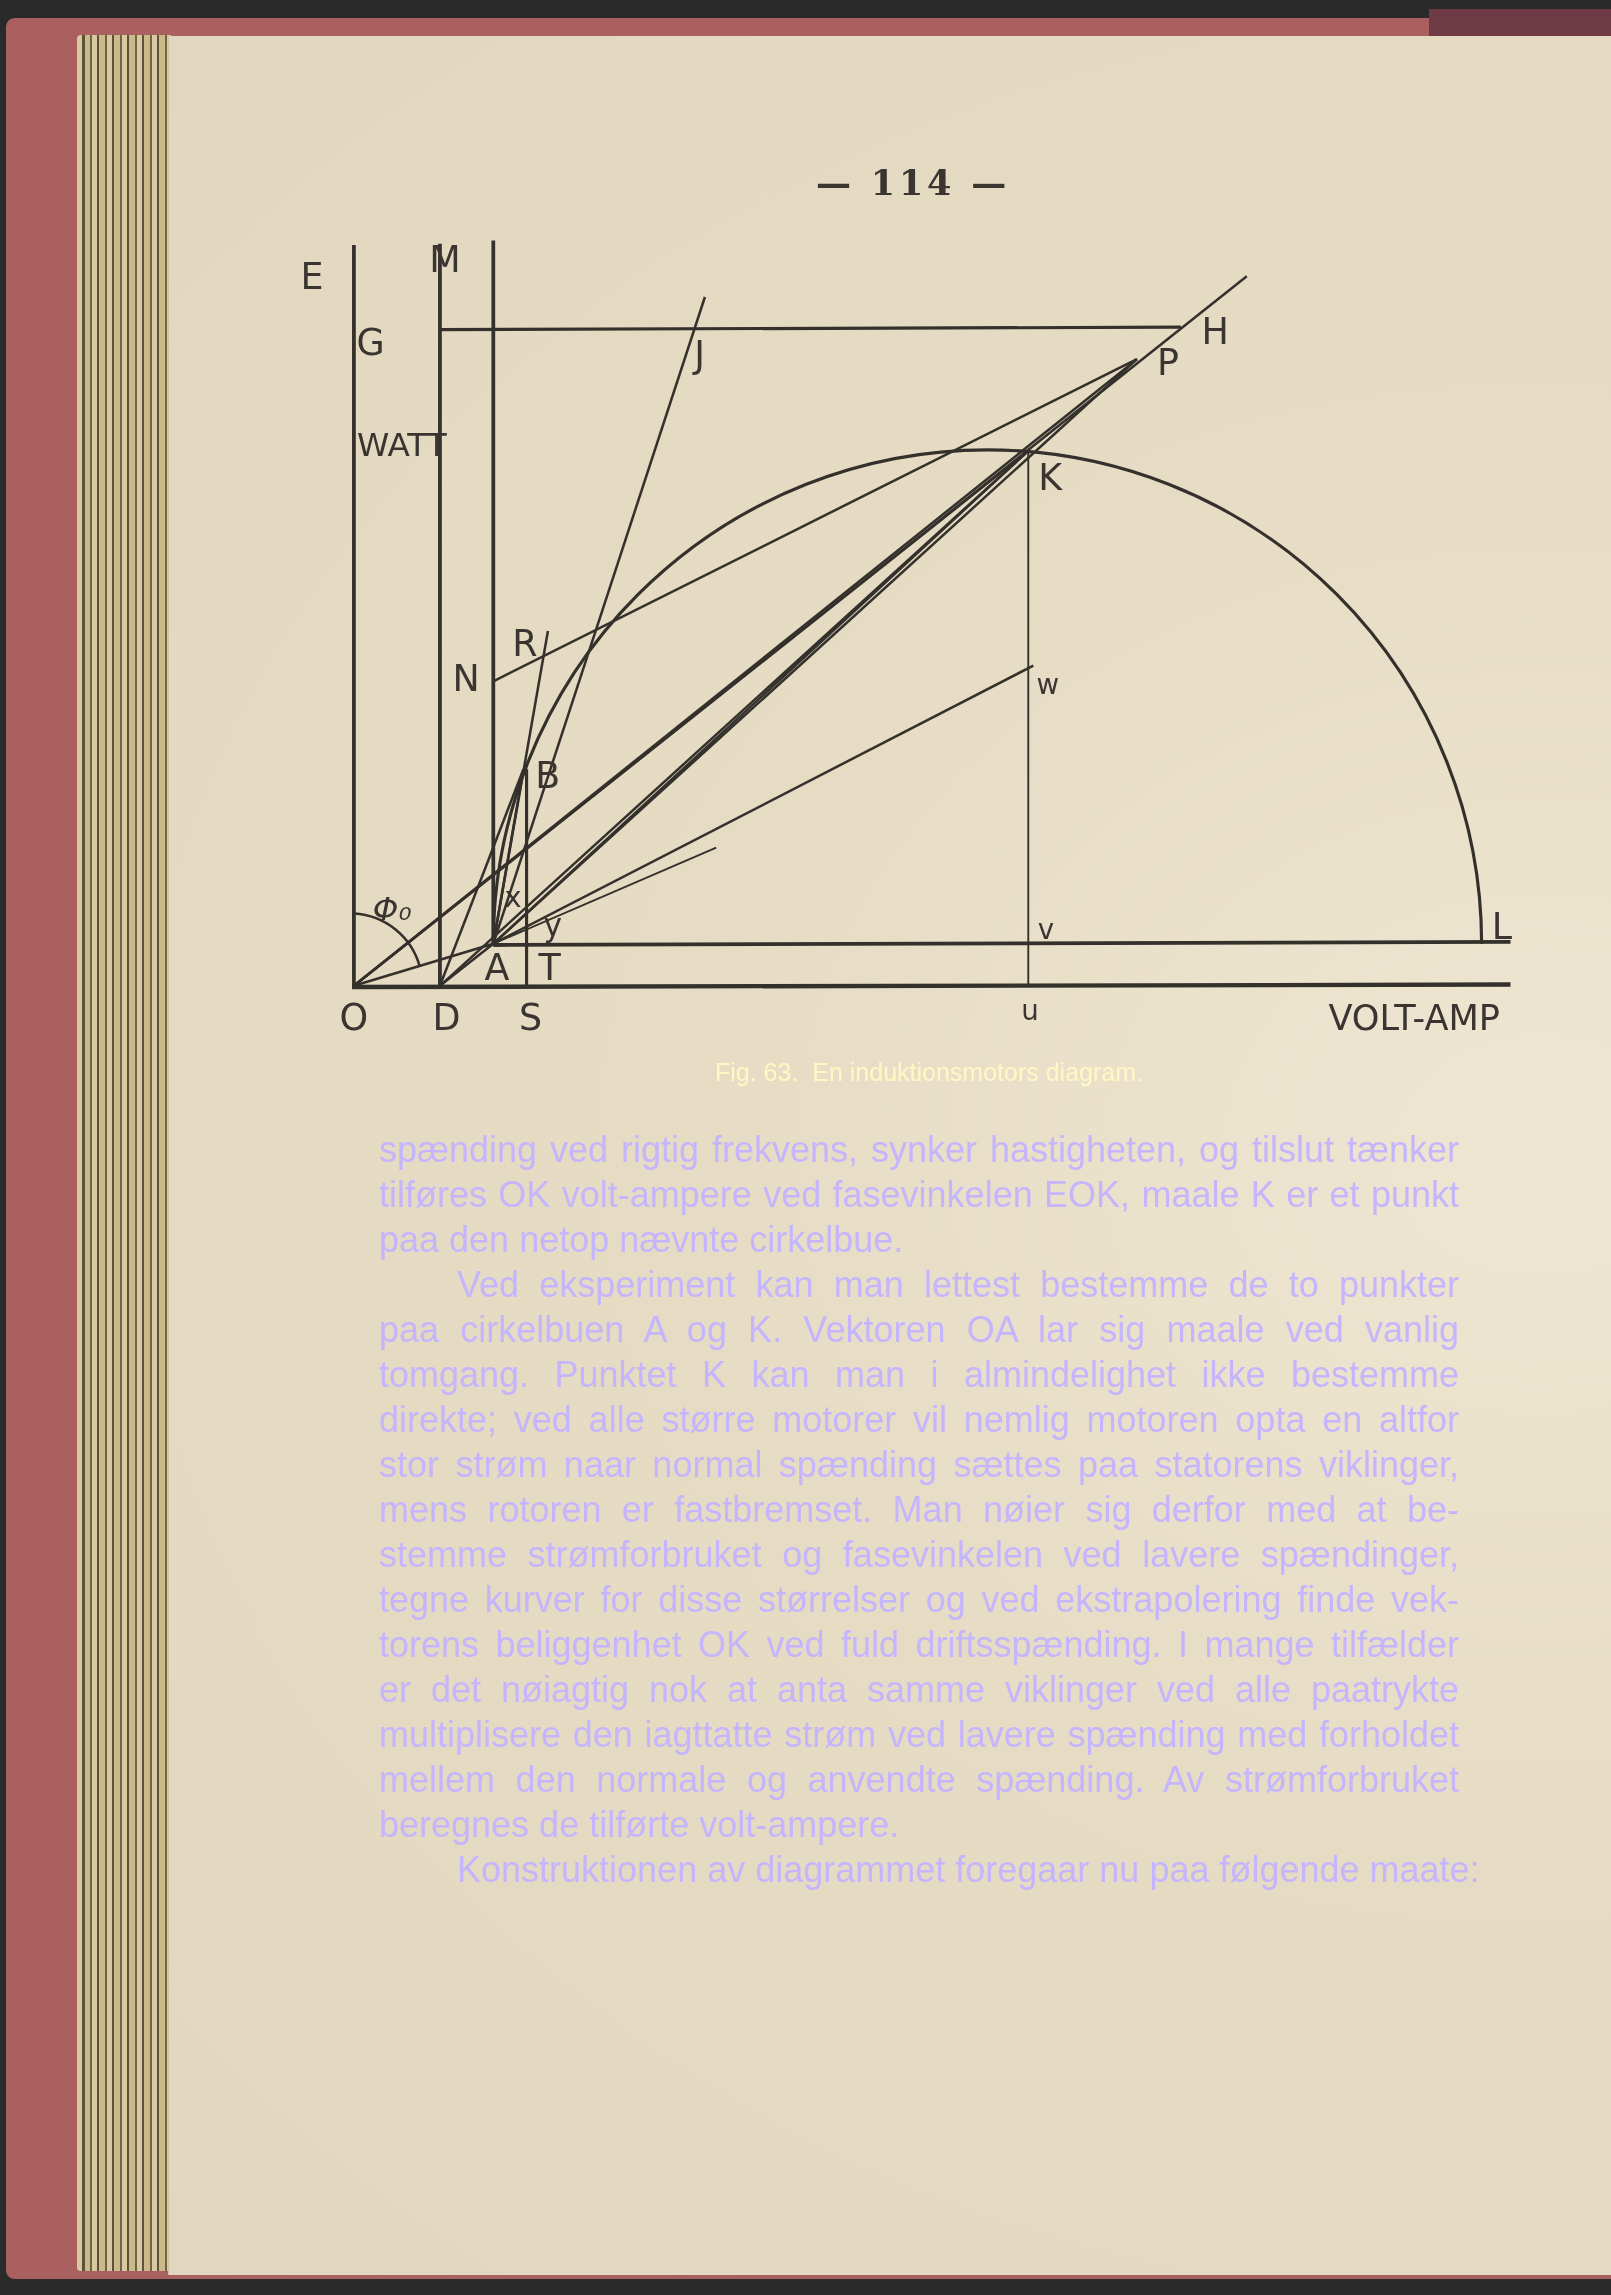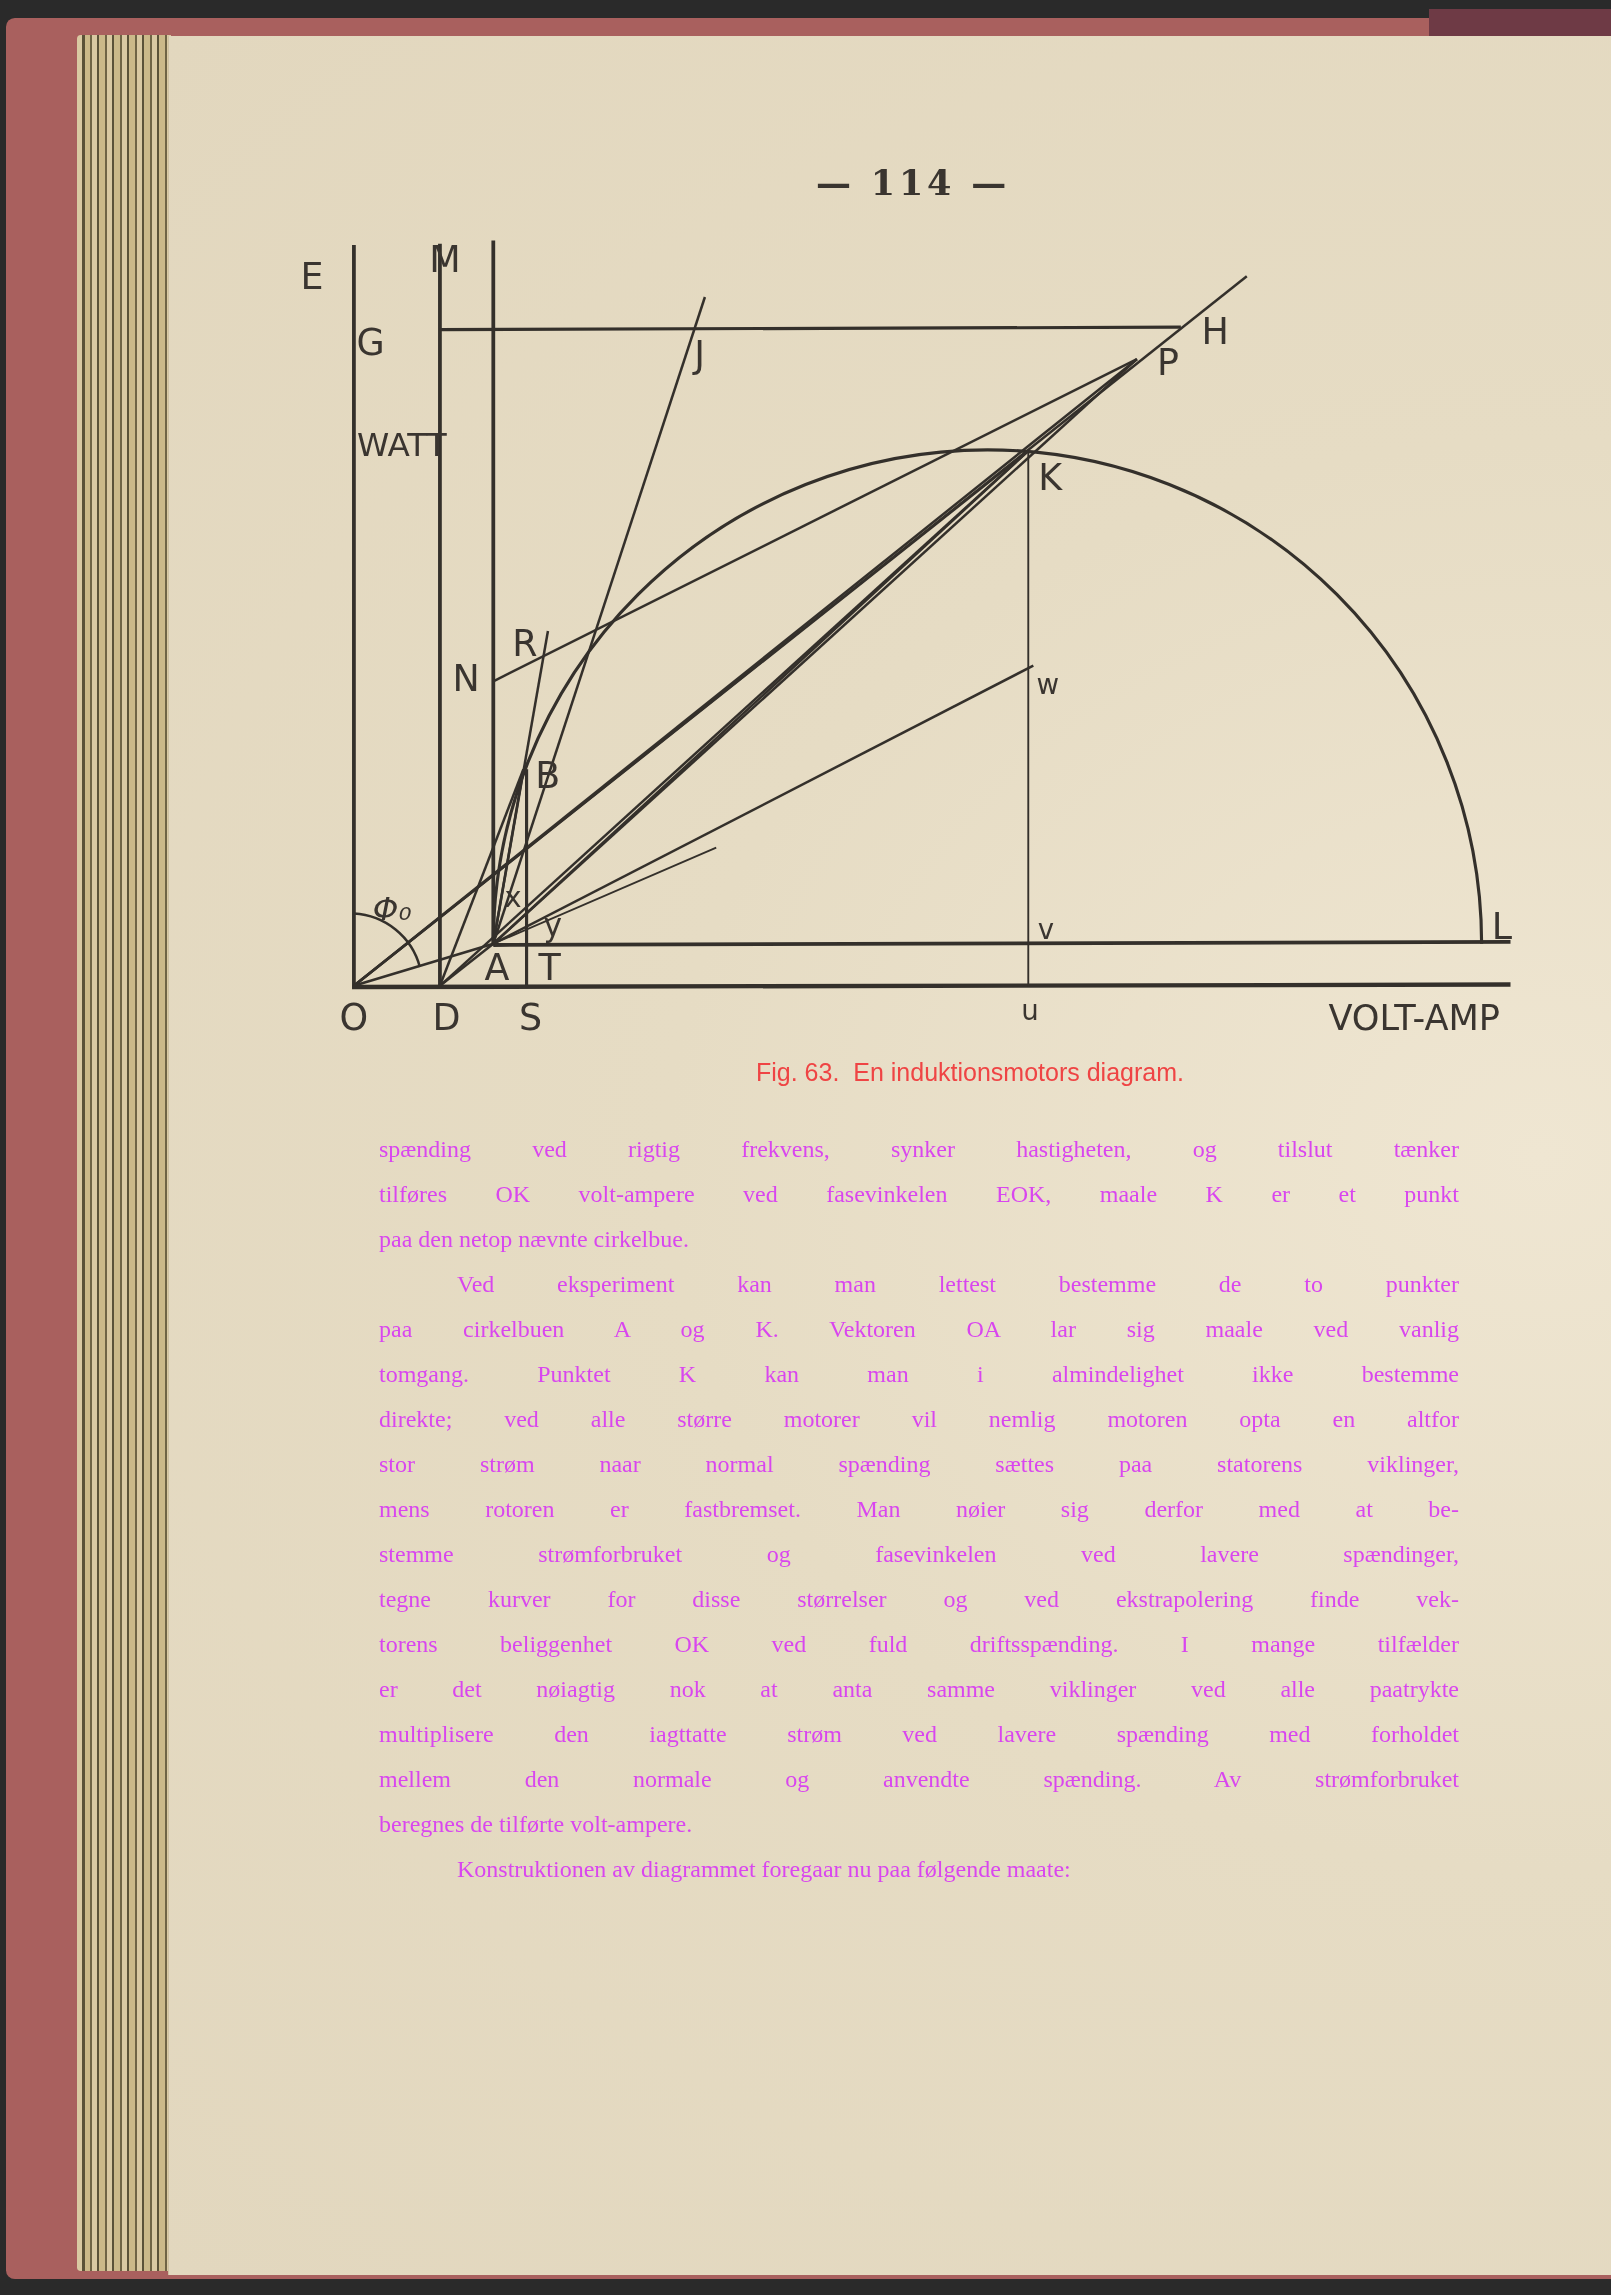--- a/index.html
+++ b/index.html
@@ -30,27 +30,27 @@
     border-left:1.9px solid #cfc2a2;
   }
   .page-number {
     position:absolute; left:816px; top:162px; font-size:35px; color:#3a3530;
     letter-spacing:3.8px; white-space:pre;font-weight:bold;
   }
   #diagram { position:absolute; left:0; top:0; width:1612px; height:1080px; }
   #diagram line, #diagram path, #diagram polyline { stroke:#34302b; fill:none; }
   .lbl { font-family:"DejaVu Sans", sans-serif; fill:#3a3530; font-size:58px; }
   .caption {
-    position:absolute; left:756px; top:1058px; font-size:25px; color:#ef4444;
+    position:absolute; left:715px; top:1058px; font-size:25px; color:#fef9c3;
     font-family:"Liberation Sans", sans-serif; white-space:pre;
   }
   #body-text {
     position:absolute; left:379px; top:1127px; width:1080px;
-    font-family:Liberation Serif, serif; font-size:24px; line-height:45px;
-    color:#d946ef; text-align:justify;
+    font-family:Liberation Sans, sans-serif; font-size:36px; line-height:45px;
+    color:#c4b5fd; text-align:justify;
   }
   #body-text .line { display:block; text-align-last:justify; white-space:nowrap; }
   #body-text .line.last { text-align-last:left; }
   #body-text .indent { padding-left:78px; }
 </style>
 </head>
 <body>
 
 <div id="cover"></div>
 <div id="cover-top-right"></div>

